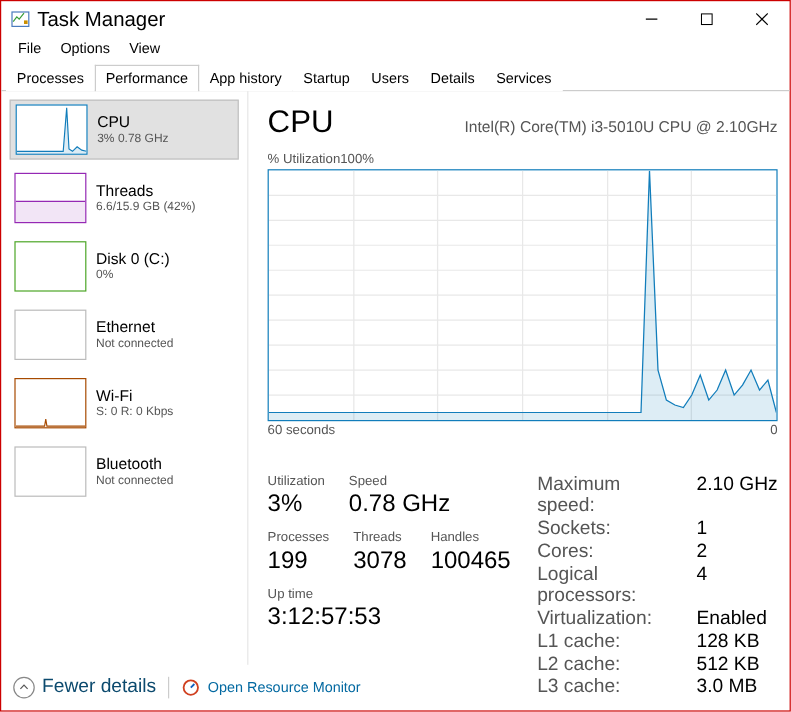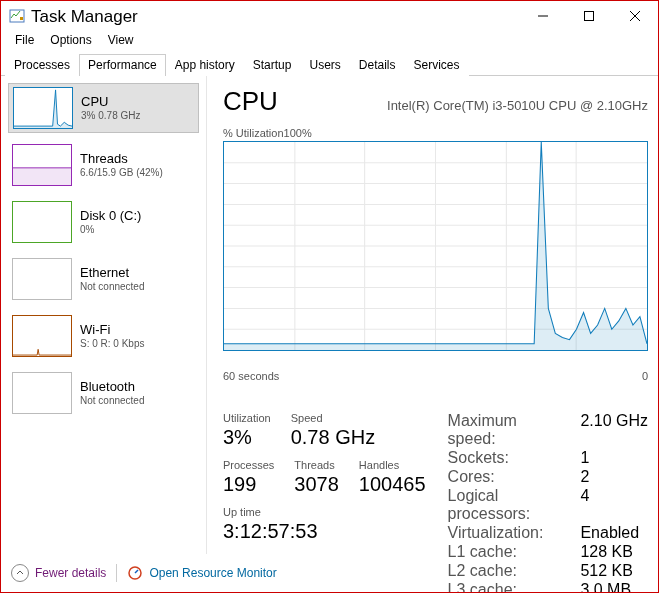--- a/index.html
+++ b/index.html
@@ -157,21 +157,21 @@
     background:#fff;
   }
   .chart svg { width:100%; height:100%; display:block; }
   .chart .grid line { stroke:#e8e8e8; stroke-width:1; }
   .chart .cpu-line { stroke:#117dbb; stroke-width:1; fill:none; }
   .chart .cpu-fill { fill:rgba(17,125,187,0.14); stroke:none; }
 
   .chart-footer {
     display:flex; justify-content:space-between;
     font-size: 11px; color:#555;
-    margin-top: 19px;
+    margin-top: 2px;
   }
 
   .stats {
     display:flex;
     margin-top: 30px;
     gap: 22px;
   }
   .stats-left .row { display:flex; gap:20px; margin-bottom:10px; }
   .stat .label { font-size: 11px; color:#555; margin-bottom: 2px; }
   .stat .value { font-size: 20px; color:#000; }
@@ -194,21 +194,21 @@
     display:flex;
     align-items:center;
     padding: 0 10px;
     border-top: none;
   }
   .footer-sep {
     width:1px; height:18px; background:#ccc; margin: 0 10px;
   }
   .fewer {
     display:flex; align-items:center; gap:6px;
-    color:#701a75; font-size:12px;text-align:right;
+    color:#0c4a6e; font-size:16px;text-align:right;
   }
   .fewer .circle {
     width:18px; height:18px; border:1px solid #888; border-radius:50%;
     display:flex; align-items:center; justify-content:center;
   }
   .orm {
     display:flex; align-items:center; gap:6px;
     color:#0369a1; font-size:12px;
   }
   .orm .icon { width:16px; height:16px; }

